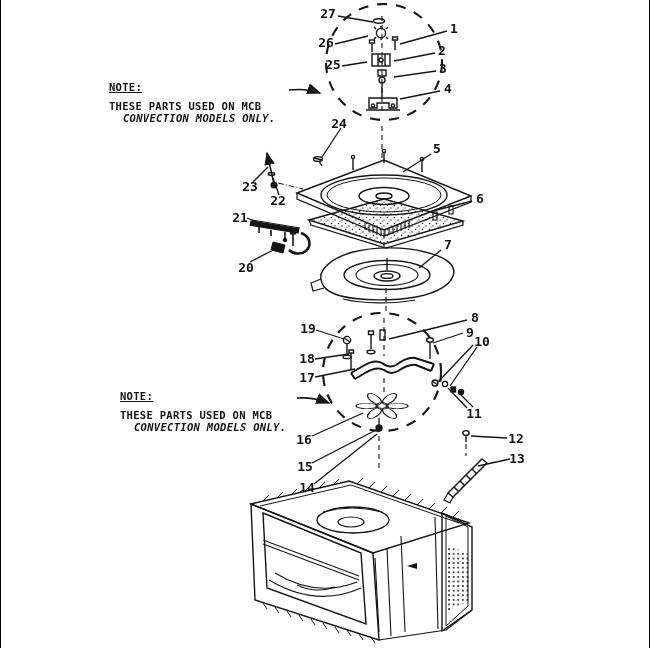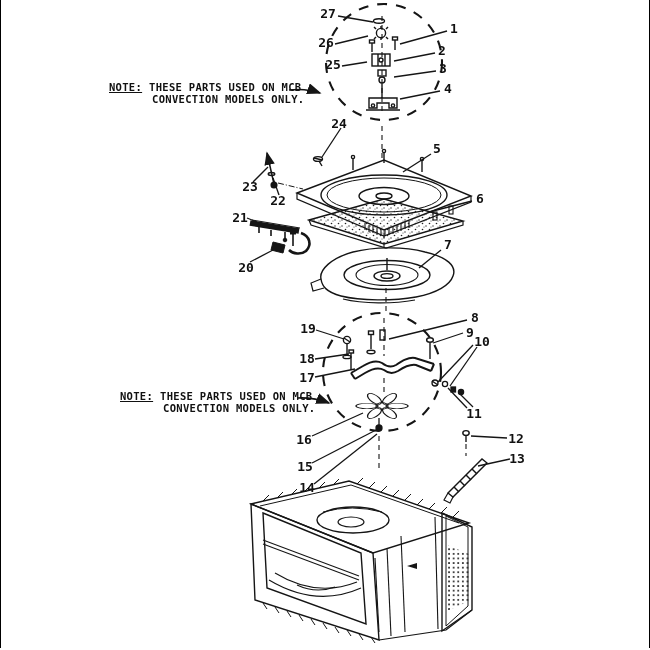--- a/index.html
+++ b/index.html
@@ -4,24 +4,24 @@
 <style>
   html,body{margin:0;padding:0;background:#fff;}
   #canvas{
     position:relative;width:648px;height:648px;margin:0 auto;
     background:#ffffff;outline:1px solid #000;overflow:hidden;
     font-family:"DejaVu Sans Mono",monospace;
   }
   svg{position:absolute;left:0;top:0;}
   .note{
     position:absolute;display:flex;gap:7px;white-space:nowrap;
-    font:bold 10.5px "DejaVu Sans Mono",monospace;color:#111;letter-spacing:.3px;
+    font:bold 10.5px "DejaVu Sans Mono",monospace;color:#111;letter-spacing:.3px;flex-direction:column;
   }
   .note-prefix{text-decoration:underline;}
-  .note-line2{display:block;margin-left:3px;}
+  .note-line2{display:block;margin-left:14px;font-style:italic;}
   text.callout{
     font-family:"DejaVu Sans Mono",monospace;font-weight:bold;font-size:13px;
     fill:#111;
   }
 </style>
 </head>
 <body>
 
 <div id="canvas">
 

